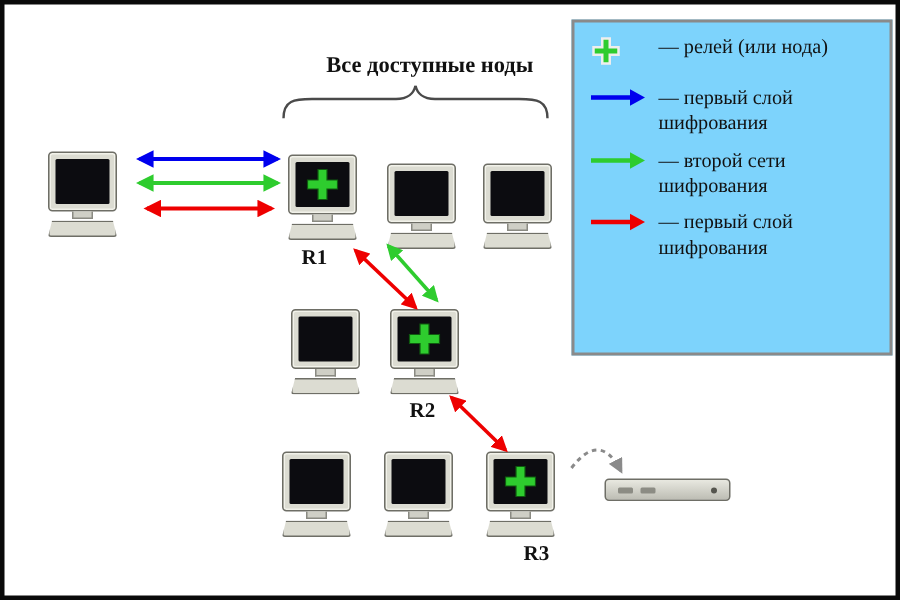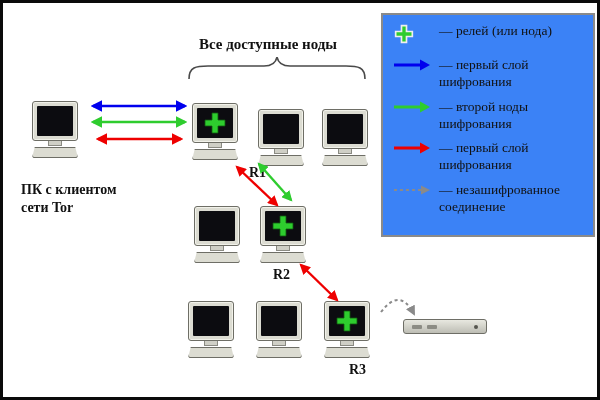--- a/index.html
+++ b/index.html
@@ -22,48 +22,46 @@
             margin-top:1px;clip-path:polygon(6% 0,94% 0,100% 100%,0 100%);}
   
   .server{position:absolute;width:84px;height:15px;background:linear-gradient(#e8e8e0,#bdbdb4);
           border:1px solid #6e6e66;border-radius:3px;display:flex;align-items:center;gap:5px;
           padding:0 8px;box-sizing:border-box;}
   .server .slot{width:10px;height:4px;background:#8c8c84;border-radius:1px;}
   .server .led{width:4px;height:4px;background:#55554e;border-radius:50%;margin-left:auto;}
   
   .legend{
     position:absolute;left:378px;top:10px;width:214px;height:224px;box-sizing:border-box;
-    background:#3b82f6;border:2px solid #8a8a8a;padding:8px 8px 6px 10px;
+    background:#7dd3fc;border:2px solid #8a8a8a;padding:8px 8px 6px 10px;
     display:flex;flex-direction:column;gap:8px;font-size:13.5px;line-height:1.25;
   }
   .legend-row{display:flex;align-items:flex-start;}
   .legend-icon{flex:0 0 46px;padding-top:1px;}
   .legend-label{white-space:pre-line;}
   .overlay{position:absolute;left:0;top:0;pointer-events:none;}
 </style>
 </head>
 <body>
 
 <div class="stage">
 
-  <div class="abs lbl" style="left:196px;top:32px;width:175px;text-align:left;font-size:15px;">Все доступные ноды</div>
+  <div class="abs lbl" style="left:196px;top:32px;width:175px;text-align:center;font-size:15px;">Все доступные ноды</div>
 
   <svg class="abs" style="left:183px;top:54px;" width="182" height="22" viewBox="0 0 182 22">
     <path d="M3 22 C3 10 10 9 22 9 L78 9 C86 9 90 5 91 0 C92 5 96 9 104 9 L160 9 C172 9 179 10 179 22" fill="none" stroke="#4a4a4a" stroke-width="1.6"></path>
   </svg>
 
   <div class="computer" style="left:28px;top:98px;">
     <div class="monitor">
       <div class="screen"></div>
     </div>
     <div class="stand"></div>
     <div class="keyboard"></div>
   </div>
-  <div class="abs lbl ml" style="left:18px;top:178px;width:132px;">ПК с клиентом
-сети Tor</div>
 
   <div class="computer" style="left:188px;top:100px;">
     <div class="monitor">
       <div class="screen">
         <svg width="24" height="24" viewBox="0 0 24 24">
           <path d="M9 2h6v7h7v6h-7v7H9v-7H2V9h7z" fill="#2ecc2e" stroke="#0f5a0f" stroke-width="0.8"></path>
         </svg>
       </div>
     </div>
     <div class="stand"></div>
@@ -76,21 +74,21 @@
     <div class="stand"></div>
     <div class="keyboard"></div>
   </div>
   <div class="computer" style="left:318px;top:106px;">
     <div class="monitor">
       <div class="screen"></div>
     </div>
     <div class="stand"></div>
     <div class="keyboard"></div>
   </div>
-  <div class="abs lbl" style="left:198px;top:161px;margin-left:48px;">R1</div>
+  <div class="abs lbl" style="left:198px;top:161px;">R1</div>
 
   <div class="computer" style="left:190px;top:203px;">
     <div class="monitor">
       <div class="screen"></div>
     </div>
     <div class="stand"></div>
     <div class="keyboard"></div>
   </div>
   <div class="computer" style="left:256px;top:203px;">
     <div class="monitor">
@@ -181,38 +179,28 @@
       <span class="legend-label">— первый слой
 шифрования</span>
     </div>
     <div class="legend-row">
       <span class="legend-icon">
         <svg width="38" height="14" viewBox="0 0 38 14">
             <line x1="1" y1="7" x2="27" y2="7" stroke="#2ecc2e" stroke-width="3"></line>
         <polygon points="27,1.5 37,7 27,12.5" fill="#2ecc2e"></polygon>
           </svg>
       </span>
-      <span class="legend-label">— второй ноды
+      <span class="legend-label">— второй сети
 шифрования</span>
     </div>
     <div class="legend-row">
       <span class="legend-icon">
         <svg width="38" height="14" viewBox="0 0 38 14">
             <line x1="1" y1="7" x2="27" y2="7" stroke="#ee0000" stroke-width="3"></line>
         <polygon points="27,1.5 37,7 27,12.5" fill="#ee0000"></polygon>
           </svg>
       </span>
       <span class="legend-label">— первый слой
 шифрования</span>
     </div>
-    <div class="legend-row">
-      <span class="legend-icon">
-        <svg width="38" height="14" viewBox="0 0 38 14">
-            <line x1="1" y1="7" x2="28" y2="7" stroke="#8a8a8a" stroke-width="2" stroke-dasharray="3 3"></line>
-        <polygon points="28,2.5 37,7 28,11.5" fill="#8a8a8a"></polygon>
-          </svg>
-      </span>
-      <span class="legend-label">— незашифрованное
-соединение</span>
-    </div>
   </div>
 
 </div>
 
 </body></html>

